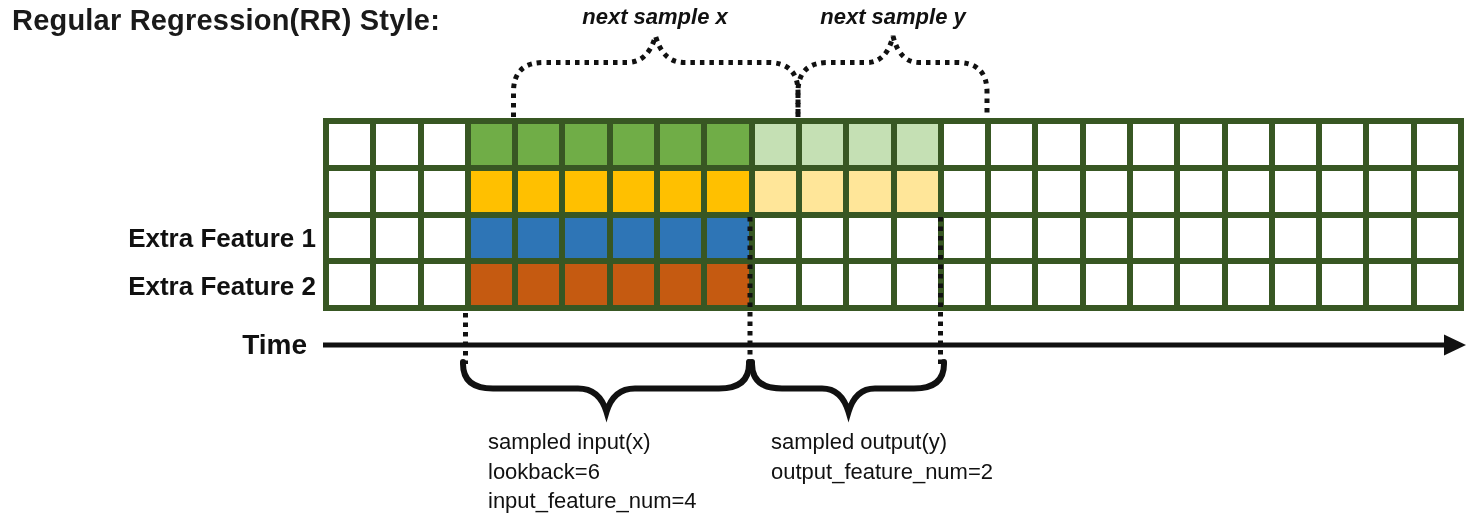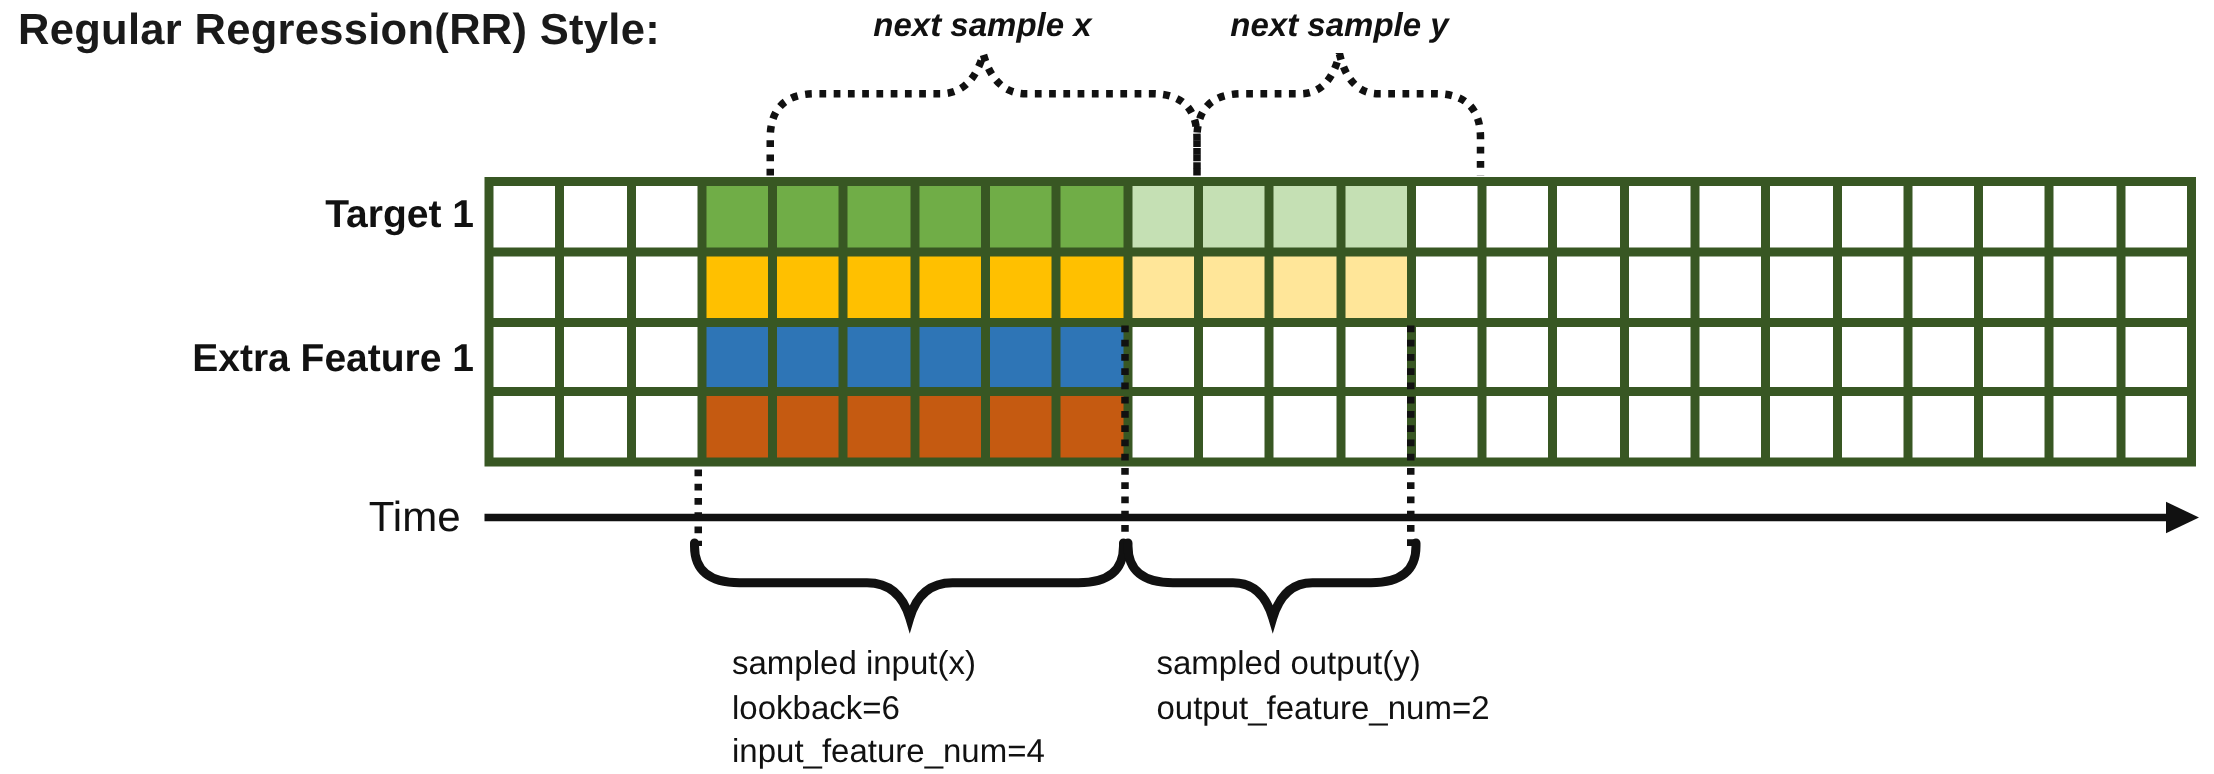--- a/index.html
+++ b/index.html
@@ -30,21 +30,21 @@
     box-sizing:border-box;
     display:grid;
     grid-template-columns:repeat(24,1fr);
     grid-template-rows:repeat(4,1fr);
     gap:6px;padding:6px;
   }
   .cell{width:100%;height:100%;}
   .time-label{
     position:absolute;left:0;top:329px;width:307px;
     text-align:right;
-    font-size:28px;font-weight:400;color:#111111;
+    font-size:28px;font-weight:700;color:#111111;
   }
   .brace-label{
     position:absolute;top:4px;width:260px;
     text-align:center;
     font-size:22px;font-style:italic;font-weight:600;color:#111111;
   }
   .brace-label.x{left:525px;}
   .brace-label.y{left:763px;}
   .sample-block{
     position:absolute;top:427px;
@@ -61,22 +61,22 @@
 </head>
 <body>
 
 <div id="canvas">
 
   <div class="title">Regular Regression(RR) Style:</div>
 
   <div class="brace-label y">next sample y</div>
   <div class="brace-label x">next sample x</div>
 
-  <div class="row-label r0">Target 1</div>
   <div class="row-label r2">Extra Feature 1</div>
+  <div class="row-label r3">Extra Feature 2</div>
 
   <div id="grid" style="background: rgb(56, 87, 35);">
       <div class="cell" style="background: rgb(255, 255, 255);"></div>
       <div class="cell" style="background: rgb(255, 255, 255);"></div>
       <div class="cell" style="background: rgb(255, 255, 255);"></div>
       <div class="cell" style="background: rgb(112, 173, 71);"></div>
       <div class="cell" style="background: rgb(112, 173, 71);"></div>
       <div class="cell" style="background: rgb(112, 173, 71);"></div>
       <div class="cell" style="background: rgb(112, 173, 71);"></div>
       <div class="cell" style="background: rgb(112, 173, 71);"></div>

